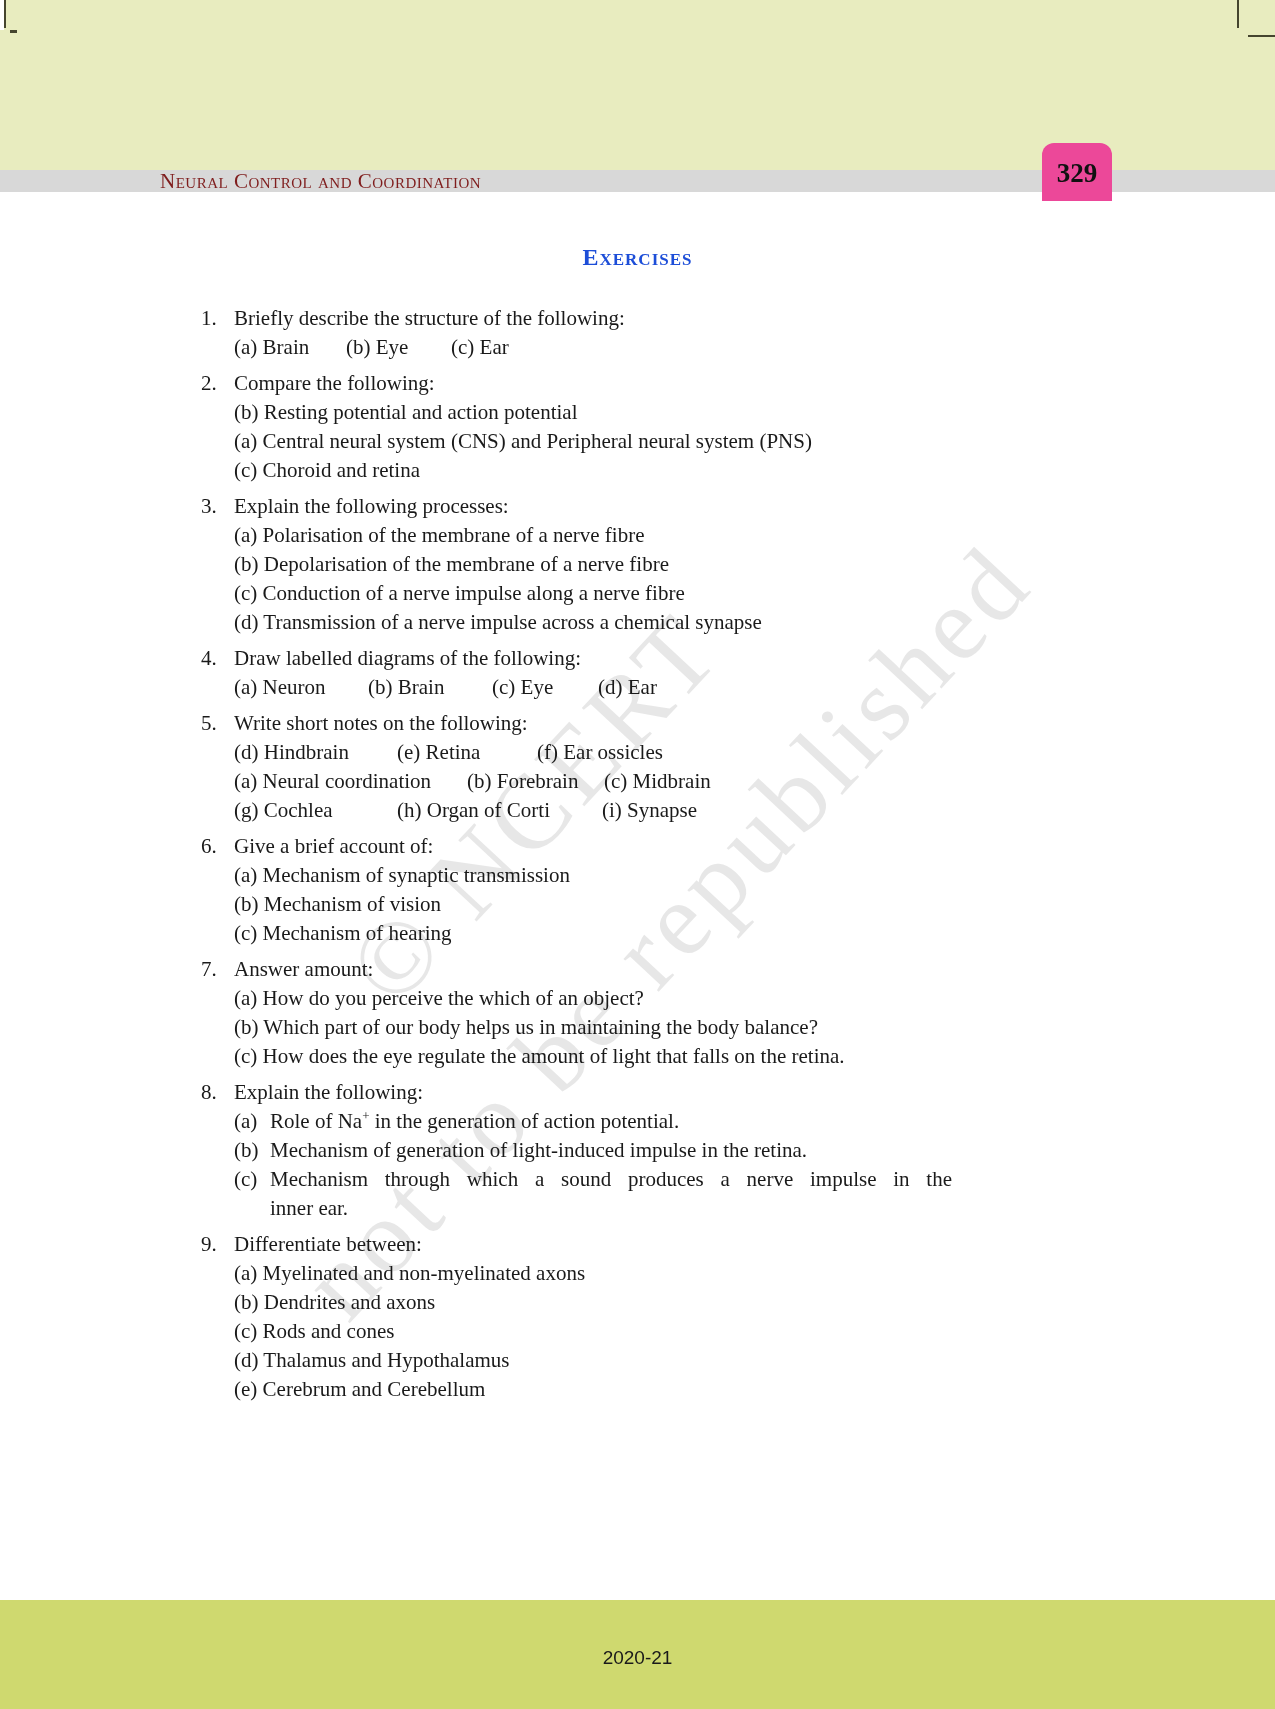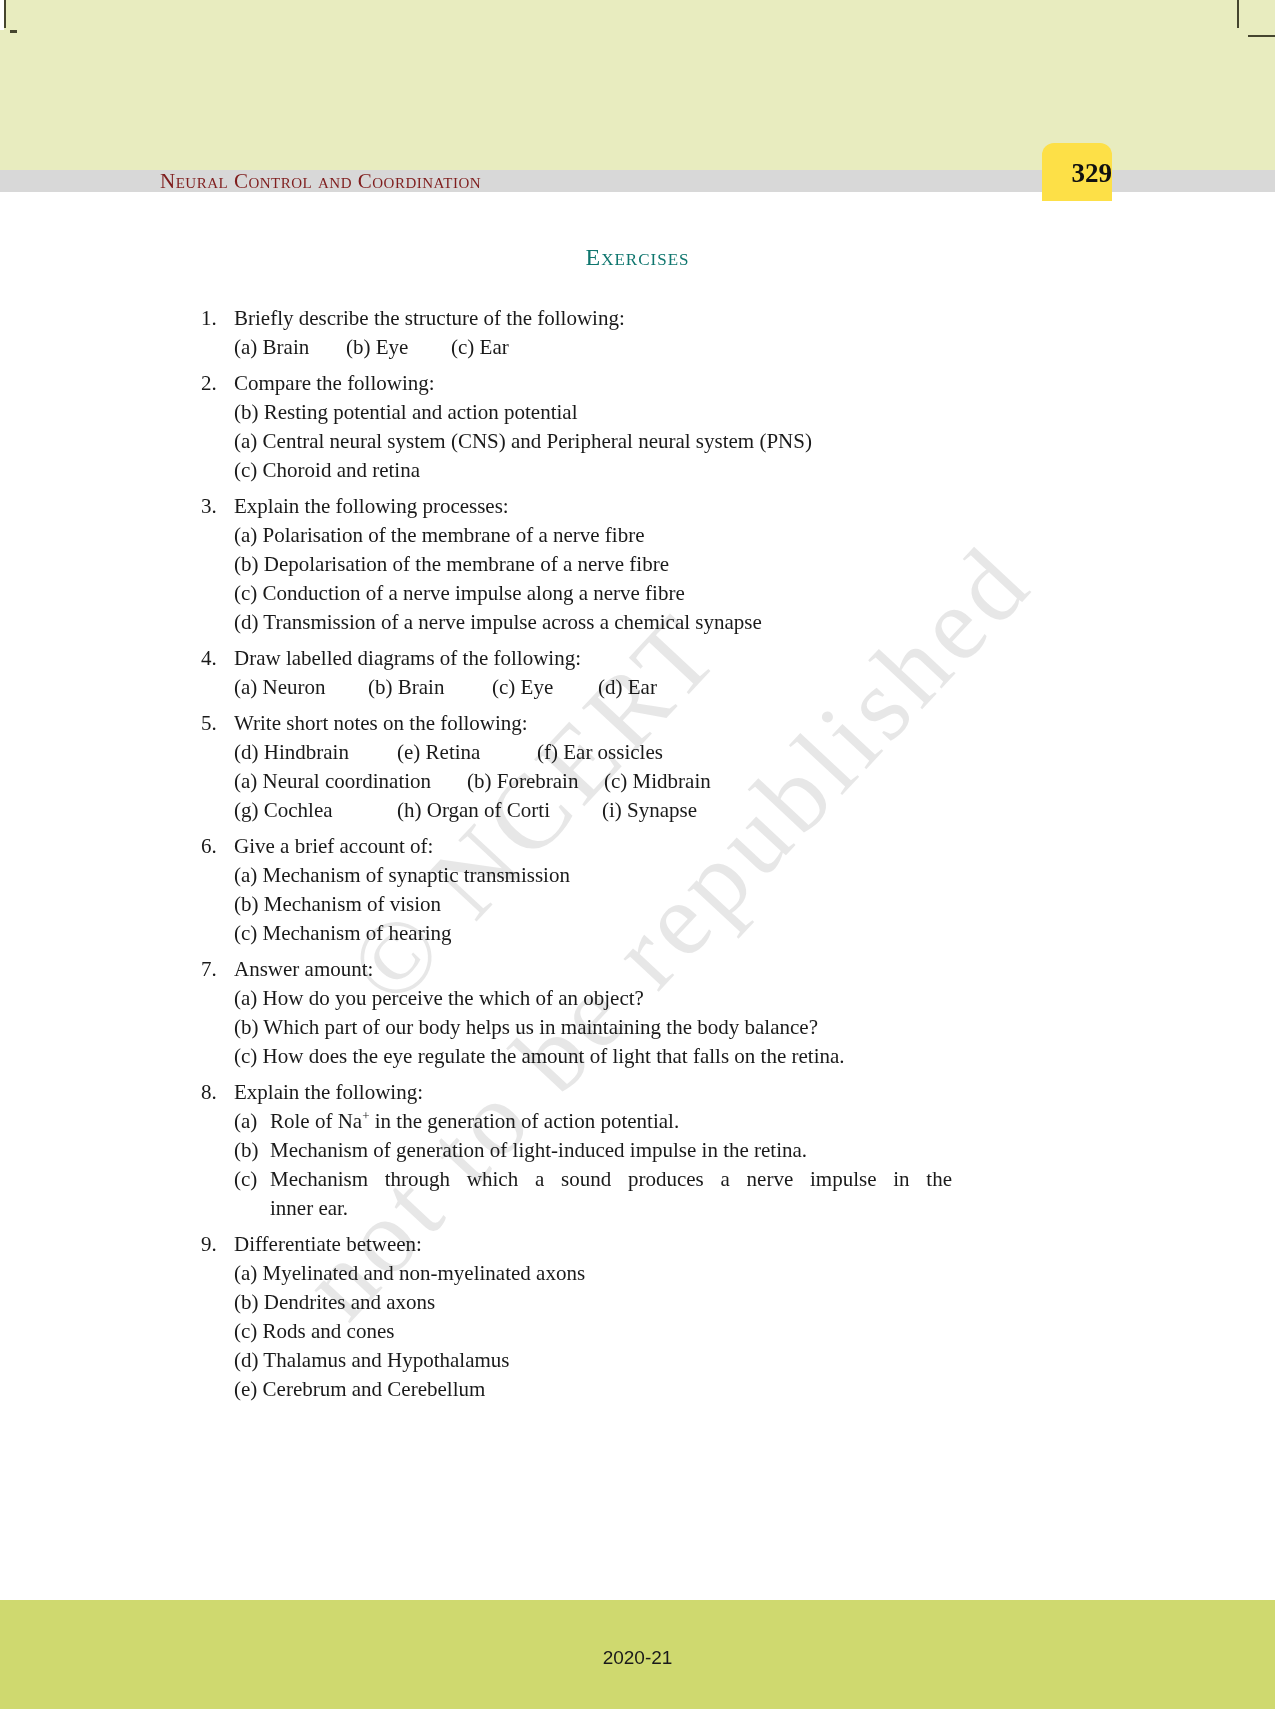--- a/index.html
+++ b/index.html
@@ -11,22 +11,22 @@
   .abs{position:absolute;}
 
   
   .top-band{left:0;top:0;width:1275px;height:170px;background:#e8ecbf;}
   .header-band{left:0;top:170px;width:1275px;height:22px;background:#d8d8d8;}
   .chapter-title{
     left:160px;top:169px;font-size:21px;line-height:24px;
     font-variant:small-caps;letter-spacing:0.5px;color:#7f1d1d;white-space:nowrap;
   }
   .page-tab{
-    left:1042px;top:143px;width:70px;height:58px;background:#fde047;
-    border-radius:12px 12px 0 0;text-align:right;
+    left:1042px;top:143px;width:70px;height:58px;background:#ec4899;
+    border-radius:12px 12px 0 0;text-align:center;
   }
   .page-tab span{display:inline-block;margin-top:15px;font-size:27px;font-weight:bold;color:#111;}
   .bottom-band{left:0;top:1600px;width:1275px;height:109px;background:#cfd96f;}
   .footer-year{
     left:0;top:1647px;width:1275px;text-align:center;
     font-family:"Liberation Sans","DejaVu Sans",sans-serif;font-size:19px;color:#1a1a1a;
   }
 
   
   .mark{background:#45452e;}
@@ -43,22 +43,22 @@
     left:90px;top:400px;width:1020px;height:940px;
     display:flex;flex-direction:column;align-items:center;justify-content:center;gap:60px;
     transform:rotate(-47deg);
     color:rgba(60,60,60,0.12);pointer-events:none;z-index:0;
   }
   .watermark div{font-size:105px;letter-spacing:6px;white-space:nowrap;}
 
   
   .ex-title{
     left:0;top:244px;width:1275px;text-align:center;
-    font-variant:small-caps;font-weight:normal;font-size:24px;
-    letter-spacing:1px;color:#0f766e;z-index:2;
+    font-variant:small-caps;font-weight:bold;font-size:24px;
+    letter-spacing:1px;color:#1d4ed8;z-index:2;
   }
   .list{left:201px;top:304px;width:751px;font-size:21px;line-height:29px;z-index:2;}
   .item{display:flex;margin-bottom:7px;}
   .num{width:33px;flex:none;}
   .body{flex:1;min-width:0;}
   .c{display:inline-block;}
   .w105{width:105px;} .w106{width:106px;} .w112{width:112px;}
   .w124{width:124px;} .w134{width:134px;} .w137{width:137px;}
   .w140{width:140px;} .w163{width:163px;} .w205{width:205px;} .w233{width:233px;}
   .lrow{display:flex;}

